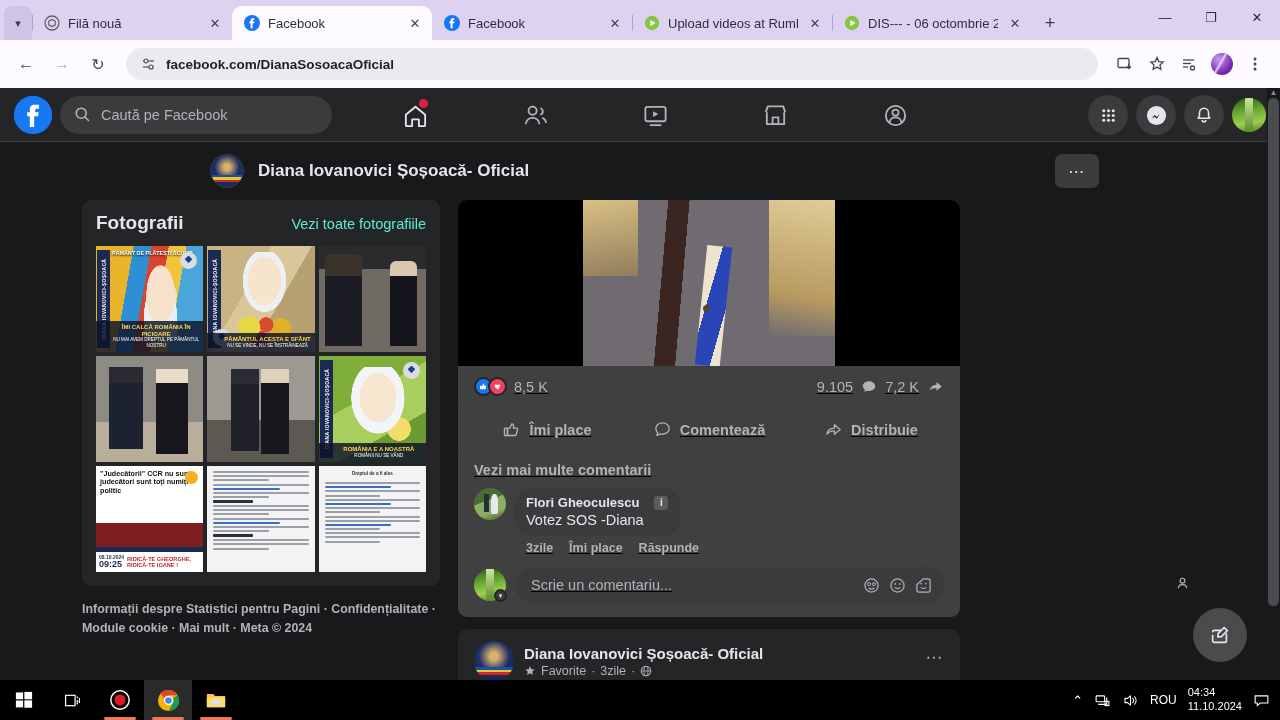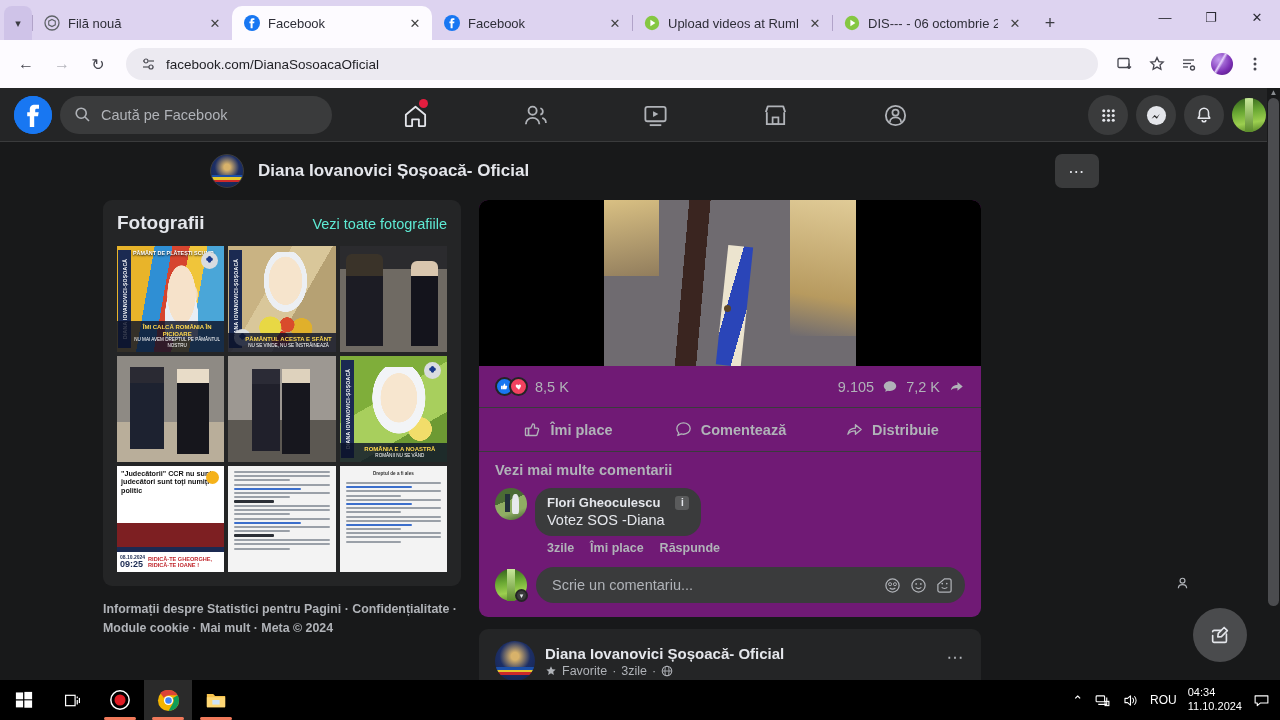--- a/index.html
+++ b/index.html
@@ -63,21 +63,21 @@
   }
   .nav-btn {
     width: 32px; height: 32px; border-radius: 50%; display: flex;
     align-items: center; justify-content: center; color: #474750;
     font-size: 16px; flex: 0 0 32px;
   }
   .nav-btn.disabled { color: #b5b5bd; }
   .omnibox {
     flex: 1 1 auto; height: 32px; background: #eceaf1; border-radius: 16px;
     display: flex; align-items: center; gap: 9px; padding: 0 14px;
-    margin: 0 8px; font-size: 13.5px; color: #1f1f24;
+    margin: 0 8px; font-size: 13.5px; color: #1f1f24; font-weight: bold;
   }
   .omni-icon { width: 17px; height: 17px; flex: 0 0 17px; }
   .tb-right { display: flex; align-items: center; gap: 2px; }
   .tb-ico {
     width: 30px; height: 30px; display: flex; align-items: center;
     justify-content: center; color: #474750;
   }
   .tb-avatar {
     width: 22px; height: 22px; border-radius: 50%; margin: 0 5px;
     background: radial-gradient(circle at 35% 30%, #c59cf0, #7b2fb5 60%, #4a1570);
@@ -153,21 +153,21 @@
   .pagehdr-name {
     margin-left: 14px; font-size: 17px; font-weight: bold; color: #e4e6eb;
   }
   .pagehdr-menu {
     position: absolute; right: 181px; top: 12px; width: 44px; height: 34px;
     background: #3a3b3c; border-radius: 7px; display: flex;
     align-items: center; justify-content: center; color: #e4e6eb;
     font-size: 16px; letter-spacing: 1.5px;
   }
 
-  .fb-body { display: flex; padding: 0 0 0 103px; gap: 18px; }
+  .fb-body { display: flex; padding: 0 0 0 82px; gap: 18px; }
 
   
   .photos-card {
     width: 358px; background: #242526; border-radius: 9px;
     padding: 12px 14px 14px;
   }
   .photos-head {
     display: flex; align-items: baseline; justify-content: space-between;
     margin-bottom: 12px;
   }
@@ -271,21 +271,21 @@
 
   .fb-footer {
     width: 358px; margin-top: 14px; font-size: 12.4px; line-height: 1.55;
     color: #b0b3b8; font-weight: bold; padding-left: 0;
   }
   .fb-footer span { color: #b0b3b8; }
   .fb-footer .sep { font-weight: normal; }
 
   
   .post-col { width: 502px; }
-  .post-card { background: #701a75; border-radius: 9px; overflow: hidden; }
+  .post-card { background: #404040; border-radius: 9px; overflow: hidden; text-decoration: underline; }
   .post-media {
     height: 166px; background: #000; display: flex; justify-content: center;
   }
   .post-media-inner {
     width: 252px; height: 100%; position: relative; overflow: hidden;
     background: linear-gradient(180deg, #6e6a6d 0%, #7b7679 45%, #6a666a 100%);
   }
   .pm-shirt { position:absolute; left:0; right:0; top:0; bottom:0;
     background: linear-gradient(95deg,#6f6b70 0 32%, #3a2520 32% 40%, #6f6b70 40% 100%); }
   .pm-tie { position:absolute; left:47%; top:28%; width:10%; height:72%;

